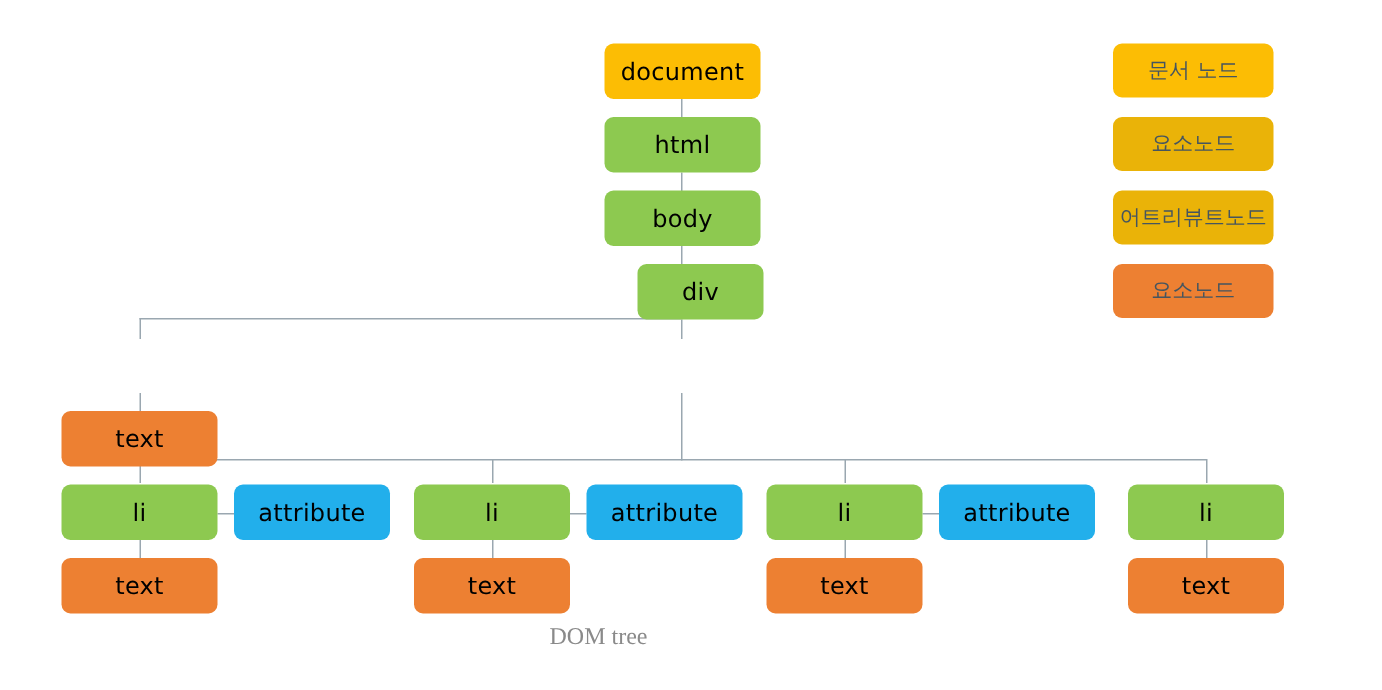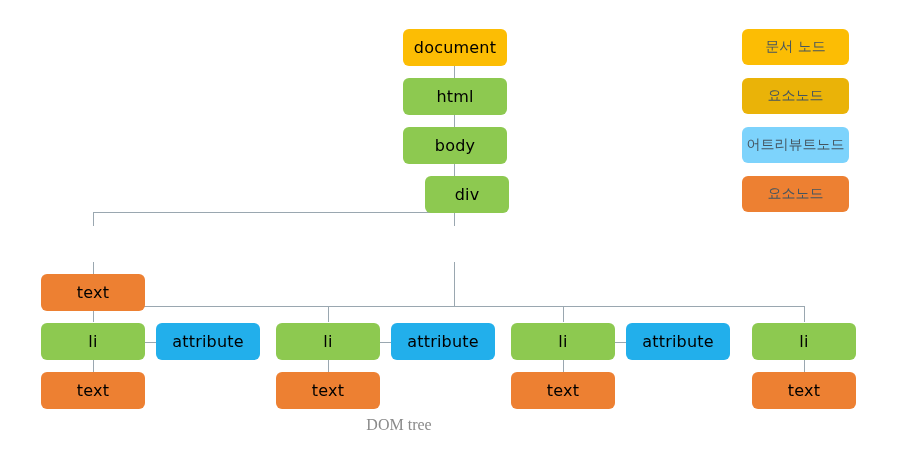--- a/index.html
+++ b/index.html
@@ -59,21 +59,21 @@
     justify-content: center;
     color: #455560;
     font-size: 14px;
     font-family: "DejaVu Sans", "Liberation Sans", sans-serif;
     box-sizing: border-box;
     z-index: 3;
     white-space: nowrap;
   }
   .legend-item.doc      { background: #fcbd04; }
   .legend-item.element  { background: #eab308; }
-  .legend-item.attr     { background: #7dd3fc; }
+  .legend-item.attr     { background: #eab308; }
   .legend-item.textnode { background: #ed8032; }
 
   
   #caption {
     position: absolute;
     left: 0;
     top: 416px;
     width: 798px;
     text-align: center;
     font-family: "Liberation Serif", "DejaVu Serif", serif;

